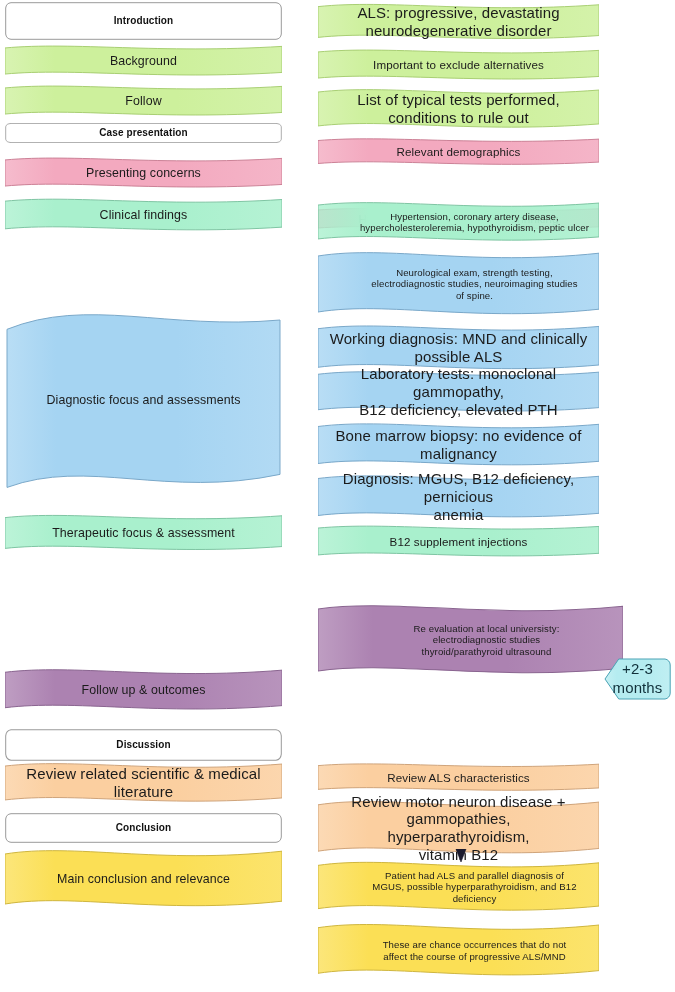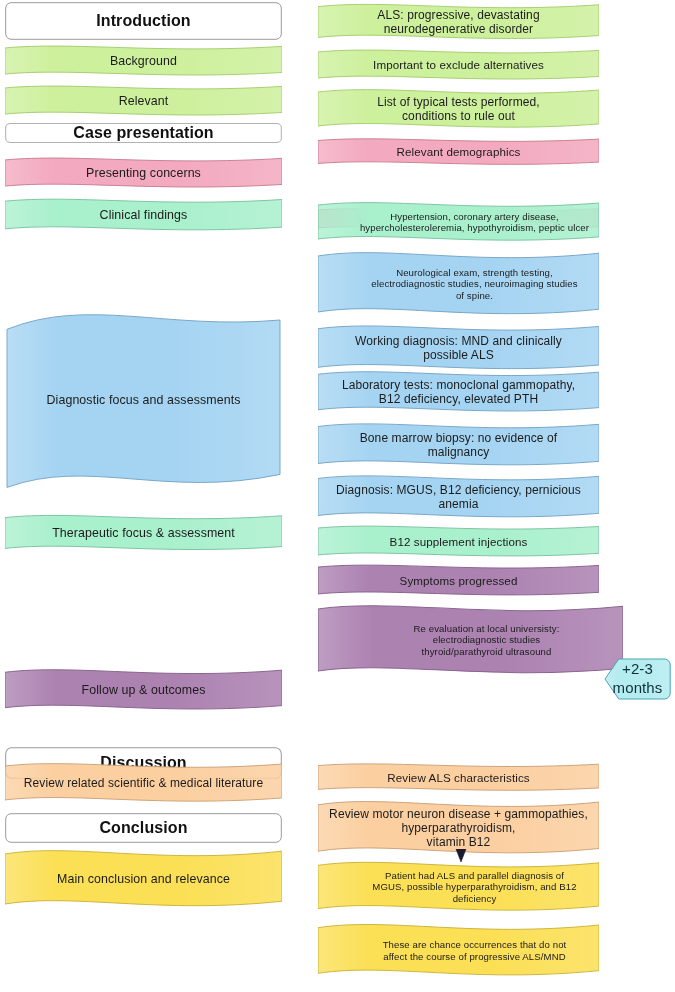--- a/index.html
+++ b/index.html
@@ -44,28 +44,28 @@
     text-align: center;
     line-height: 1.18;
     padding: 0 8px;
     box-sizing: border-box;
     white-space: pre-line;
     pointer-events: none;
     letter-spacing: 0.1px;
   }
   .node.section .label {
     font-weight: bold;
-    font-size: 16px;
+    font-size: 10px;
     color: #111111;
   }
   .node.wave .label {
     font-size: 11.6px;
     color: #1b1b1b;
   }
-  .node.wave.small .label { font-size: 12px; }
+  .node.wave.small .label { font-size: 15px; }
   .node.wave.tiny  .label { font-size: 9.6px; padding-left: 40px; }
   .node.wave.big   .label { font-size: 12.4px; }
   .node.callout .label {
     font-size: 15px;
     color: #10303a;
     line-height: 1.25;
     text-align: center;
   }
   .arrow-connector {
     position: absolute;
@@ -109,21 +109,21 @@
         <defs>
           <linearGradient id="g_2" x1="0" y1="0" x2="1" y2="0">
             <stop offset="0%" stop-color="#cdf09c" stop-opacity="0.78"></stop>
             <stop offset="18%" stop-color="#cdf09c" stop-opacity="1"></stop>
             <stop offset="62%" stop-color="#cdf09c" stop-opacity="1"></stop>
             <stop offset="100%" stop-color="#cdf09c" stop-opacity="0.86"></stop>
           </linearGradient>
         </defs>
         <path d="M0,4.96 C 69.25,-1.3760000000000003 152.35000000000002,10.899999999999999 277,3.376 L 277,29.456 C 152.35000000000002,36.98 69.25,24.704 0,31.04 Z" fill="url(#g_2)" stroke="#a9cf74" stroke-width="1" stroke-linejoin="round"></path>
       </svg>
-      <div class="label">Relevant</div>
+      <div class="label">Follow</div>
     </div>
     <div class="node section" style="left: 5px; top: 123px; width: 277px; height: 20px;">
       <svg viewBox="0 0 277 32" preserveAspectRatio="none">
         <defs>
           <linearGradient id="g_3" x1="0" y1="0" x2="1" y2="0">
             <stop offset="0%" stop-color="#ffffff" stop-opacity="0.78"></stop>
             <stop offset="18%" stop-color="#ffffff" stop-opacity="1"></stop>
             <stop offset="62%" stop-color="#ffffff" stop-opacity="1"></stop>
             <stop offset="100%" stop-color="#ffffff" stop-opacity="0.86"></stop>
           </linearGradient>
@@ -195,21 +195,21 @@
             <stop offset="0%" stop-color="#ac82b1" stop-opacity="0.78"></stop>
             <stop offset="18%" stop-color="#ac82b1" stop-opacity="1"></stop>
             <stop offset="62%" stop-color="#ac82b1" stop-opacity="1"></stop>
             <stop offset="100%" stop-color="#ac82b1" stop-opacity="0.86"></stop>
           </linearGradient>
         </defs>
         <path d="M0,6.28 C 69.25,-2.168 152.35000000000002,14.2 277,4.168 L 277,39.608 C 152.35000000000002,49.64 69.25,33.272 0,41.72 Z" fill="url(#g_8)" stroke="#8a6590" stroke-width="1" stroke-linejoin="round"></path>
       </svg>
       <div class="label">Follow up &amp; outcomes</div>
     </div>
-    <div class="node section" style="left: 5px; top: 729px; width: 277px; height: 32px; margin-top: 18px;">
+    <div class="node section" style="left: 5px; top: 729px; width: 277px; height: 32px;">
       <svg viewBox="0 0 277 28" preserveAspectRatio="none">
         <defs>
           <linearGradient id="g_9" x1="0" y1="0" x2="1" y2="0">
             <stop offset="0%" stop-color="#ffffff" stop-opacity="0.78"></stop>
             <stop offset="18%" stop-color="#ffffff" stop-opacity="1"></stop>
             <stop offset="62%" stop-color="#ffffff" stop-opacity="1"></stop>
             <stop offset="100%" stop-color="#ffffff" stop-opacity="0.86"></stop>
           </linearGradient>
         </defs>
         <path d="M6,0.7 H271 A6,6 0 0 1 276.3,6 V22 A6,6 0 0 1 271,27.3 H6 A6,6 0 0 1 0.7,22 V6 A6,6 0 0 1 6,0.7 Z" fill="#ffffff" stroke="#9a9a9a" stroke-width="1" stroke-linejoin="round"></path>
@@ -428,34 +428,20 @@
             <stop offset="0%" stop-color="#a9f0cd" stop-opacity="0.78"></stop>
             <stop offset="18%" stop-color="#a9f0cd" stop-opacity="1"></stop>
             <stop offset="62%" stop-color="#a9f0cd" stop-opacity="1"></stop>
             <stop offset="100%" stop-color="#a9f0cd" stop-opacity="0.86"></stop>
           </linearGradient>
         </defs>
         <path d="M0,5.07 C 70.25,-1.4420000000000002 154.55,11.175 281,3.442 L 281,30.302 C 154.55,38.035 70.25,25.418 0,31.93 Z" fill="url(#g_24)" stroke="#7fc5a3" stroke-width="1" stroke-linejoin="round"></path>
       </svg>
       <div class="label">B12 supplement injections</div>
     </div>
-    <div class="node wave " style="left: 318px; top: 562px; width: 281px; height: 37px;">
-      <svg viewBox="0 0 281 37" preserveAspectRatio="none">
-        <defs>
-          <linearGradient id="g_25" x1="0" y1="0" x2="1" y2="0">
-            <stop offset="0%" stop-color="#ac82b1" stop-opacity="0.78"></stop>
-            <stop offset="18%" stop-color="#ac82b1" stop-opacity="1"></stop>
-            <stop offset="62%" stop-color="#ac82b1" stop-opacity="1"></stop>
-            <stop offset="100%" stop-color="#ac82b1" stop-opacity="0.86"></stop>
-          </linearGradient>
-        </defs>
-        <path d="M0,5.07 C 70.25,-1.4420000000000002 154.55,11.175 281,3.442 L 281,30.302 C 154.55,38.035 70.25,25.418 0,31.93 Z" fill="url(#g_25)" stroke="#8a6590" stroke-width="1" stroke-linejoin="round"></path>
-      </svg>
-      <div class="label">Symptoms progressed</div>
-    </div>
     <div class="node wave tiny" style="left: 318px; top: 601px; width: 305px; height: 78px;">
       <svg viewBox="0 0 281 78" preserveAspectRatio="none">
         <defs>
           <linearGradient id="g_26" x1="0" y1="0" x2="1" y2="0">
             <stop offset="0%" stop-color="#ac82b1" stop-opacity="0.78"></stop>
             <stop offset="18%" stop-color="#ac82b1" stop-opacity="1"></stop>
             <stop offset="62%" stop-color="#ac82b1" stop-opacity="1"></stop>
             <stop offset="100%" stop-color="#ac82b1" stop-opacity="0.86"></stop>
           </linearGradient>
         </defs>

